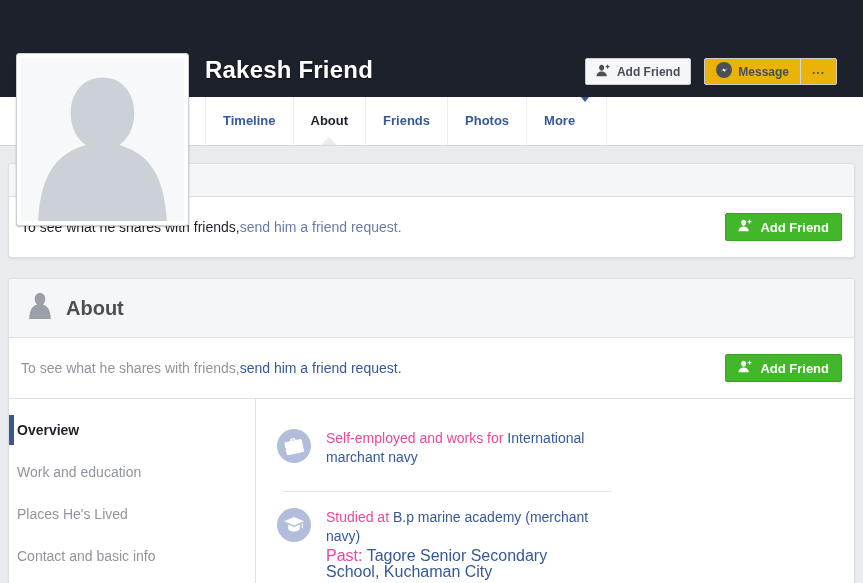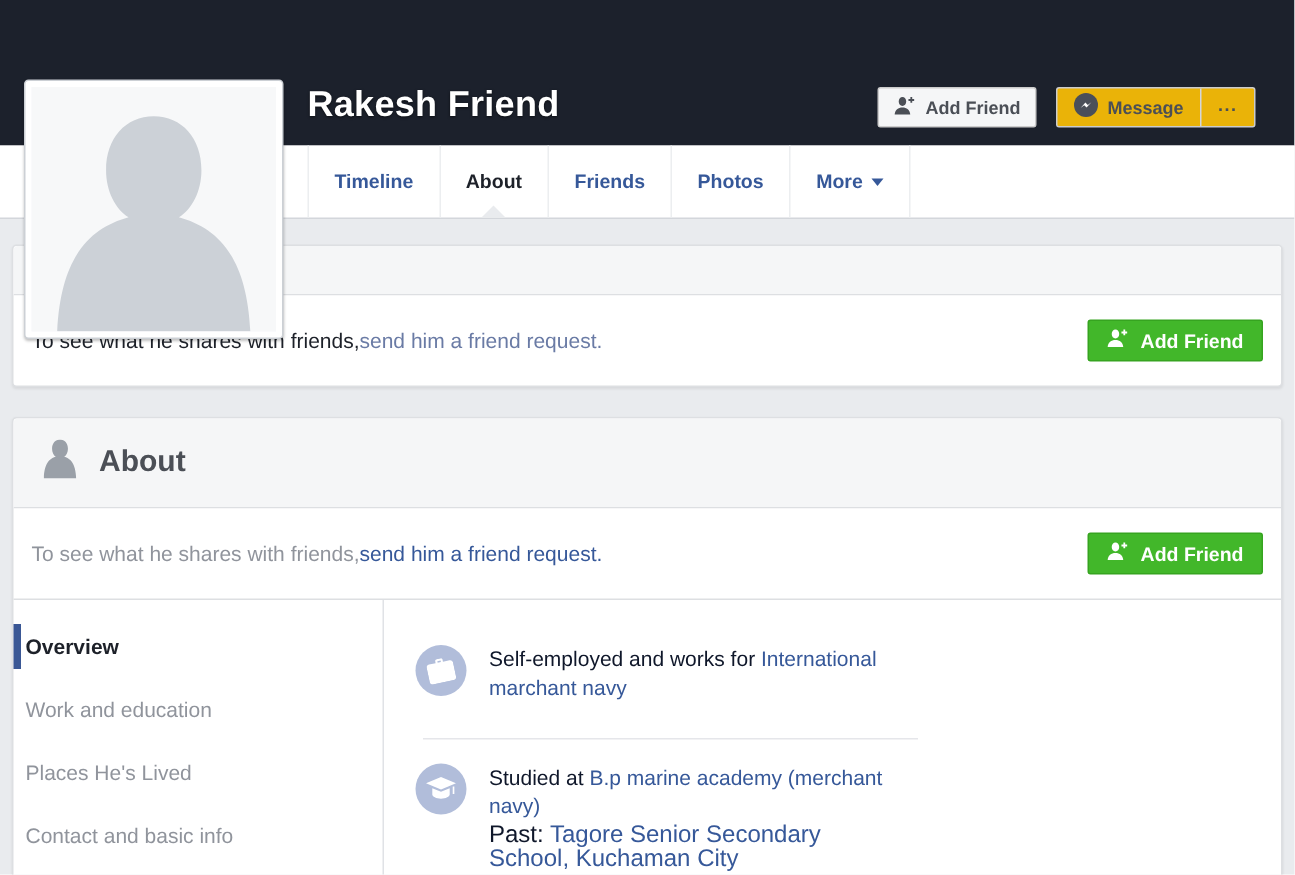--- a/index.html
+++ b/index.html
@@ -36,23 +36,23 @@
     font-size:12px; font-weight:bold; color:#4b4f56; cursor:pointer;
   }
   .btn-seg + .btn-seg { border-left:1px solid #d3d6db; }
   .ellipsis-label { letter-spacing:1px; font-size:12px; transform:translateY(-2px); display:inline-block; }
   
   .tabbar {
     height:49px; background:#fff; border-bottom:1px solid #d3d6db;
     display:flex; padding-left:205px; position:relative;
   }
   .tab {
-    line-height:48px; padding:15px 17px; font-size:13px; font-weight:bold;
+    line-height:48px; padding:0 17px; font-size:13px; font-weight:bold;
     color:#365899; border-left:1px solid #eceef0; cursor:pointer; position:relative;
-    display:flex; align-items:center; gap:6px;
+    display:flex; gap:6px;
   }
   .tab:last-child { border-right:1px solid #eceef0; }
   .tab.active { color:#1d2129; }
   .tab.active::after {
     content:""; position:absolute; bottom:0; left:50%; margin-left:-8px;
     width:0; height:0;
     border-left:8px solid transparent; border-right:8px solid transparent;
     border-bottom:8px solid #e9ebee;
   }
   .caret-down {
@@ -111,21 +111,21 @@
   .nav-item.active::before {
     content:""; position:absolute; left:0; top:6px; bottom:6px; width:5px; background:#3a5795;
   }
   .about-main { flex:1; padding:30px 20px 20px 21px; }
   .entry { display:flex; gap:15px; }
   .entry-icon {
     width:34px; height:34px; border-radius:50%; background:#b1bdda;
     display:flex; align-items:center; justify-content:center; flex-shrink:0;
   }
   .entry-text { width:272px; font-size:14px; line-height:19px; }
-  .txt-gray { color:#0f172a; }
+  .txt-gray { color:#ec4899; }
   .txt-link { color:#365899; text-decoration:none; cursor:pointer; }
   .past-line { font-size:16px; line-height:16px; margin-top:2px; }
   .sep { width:330px; border:none; border-top:1px solid #e5e6ea; margin:24px 0 16px 5px; }
 </style>
 </head>
 <body>
 
 <div class="cover">
   <div class="profile-name">Rakesh Friend</div>
   <div class="cover-actions">

